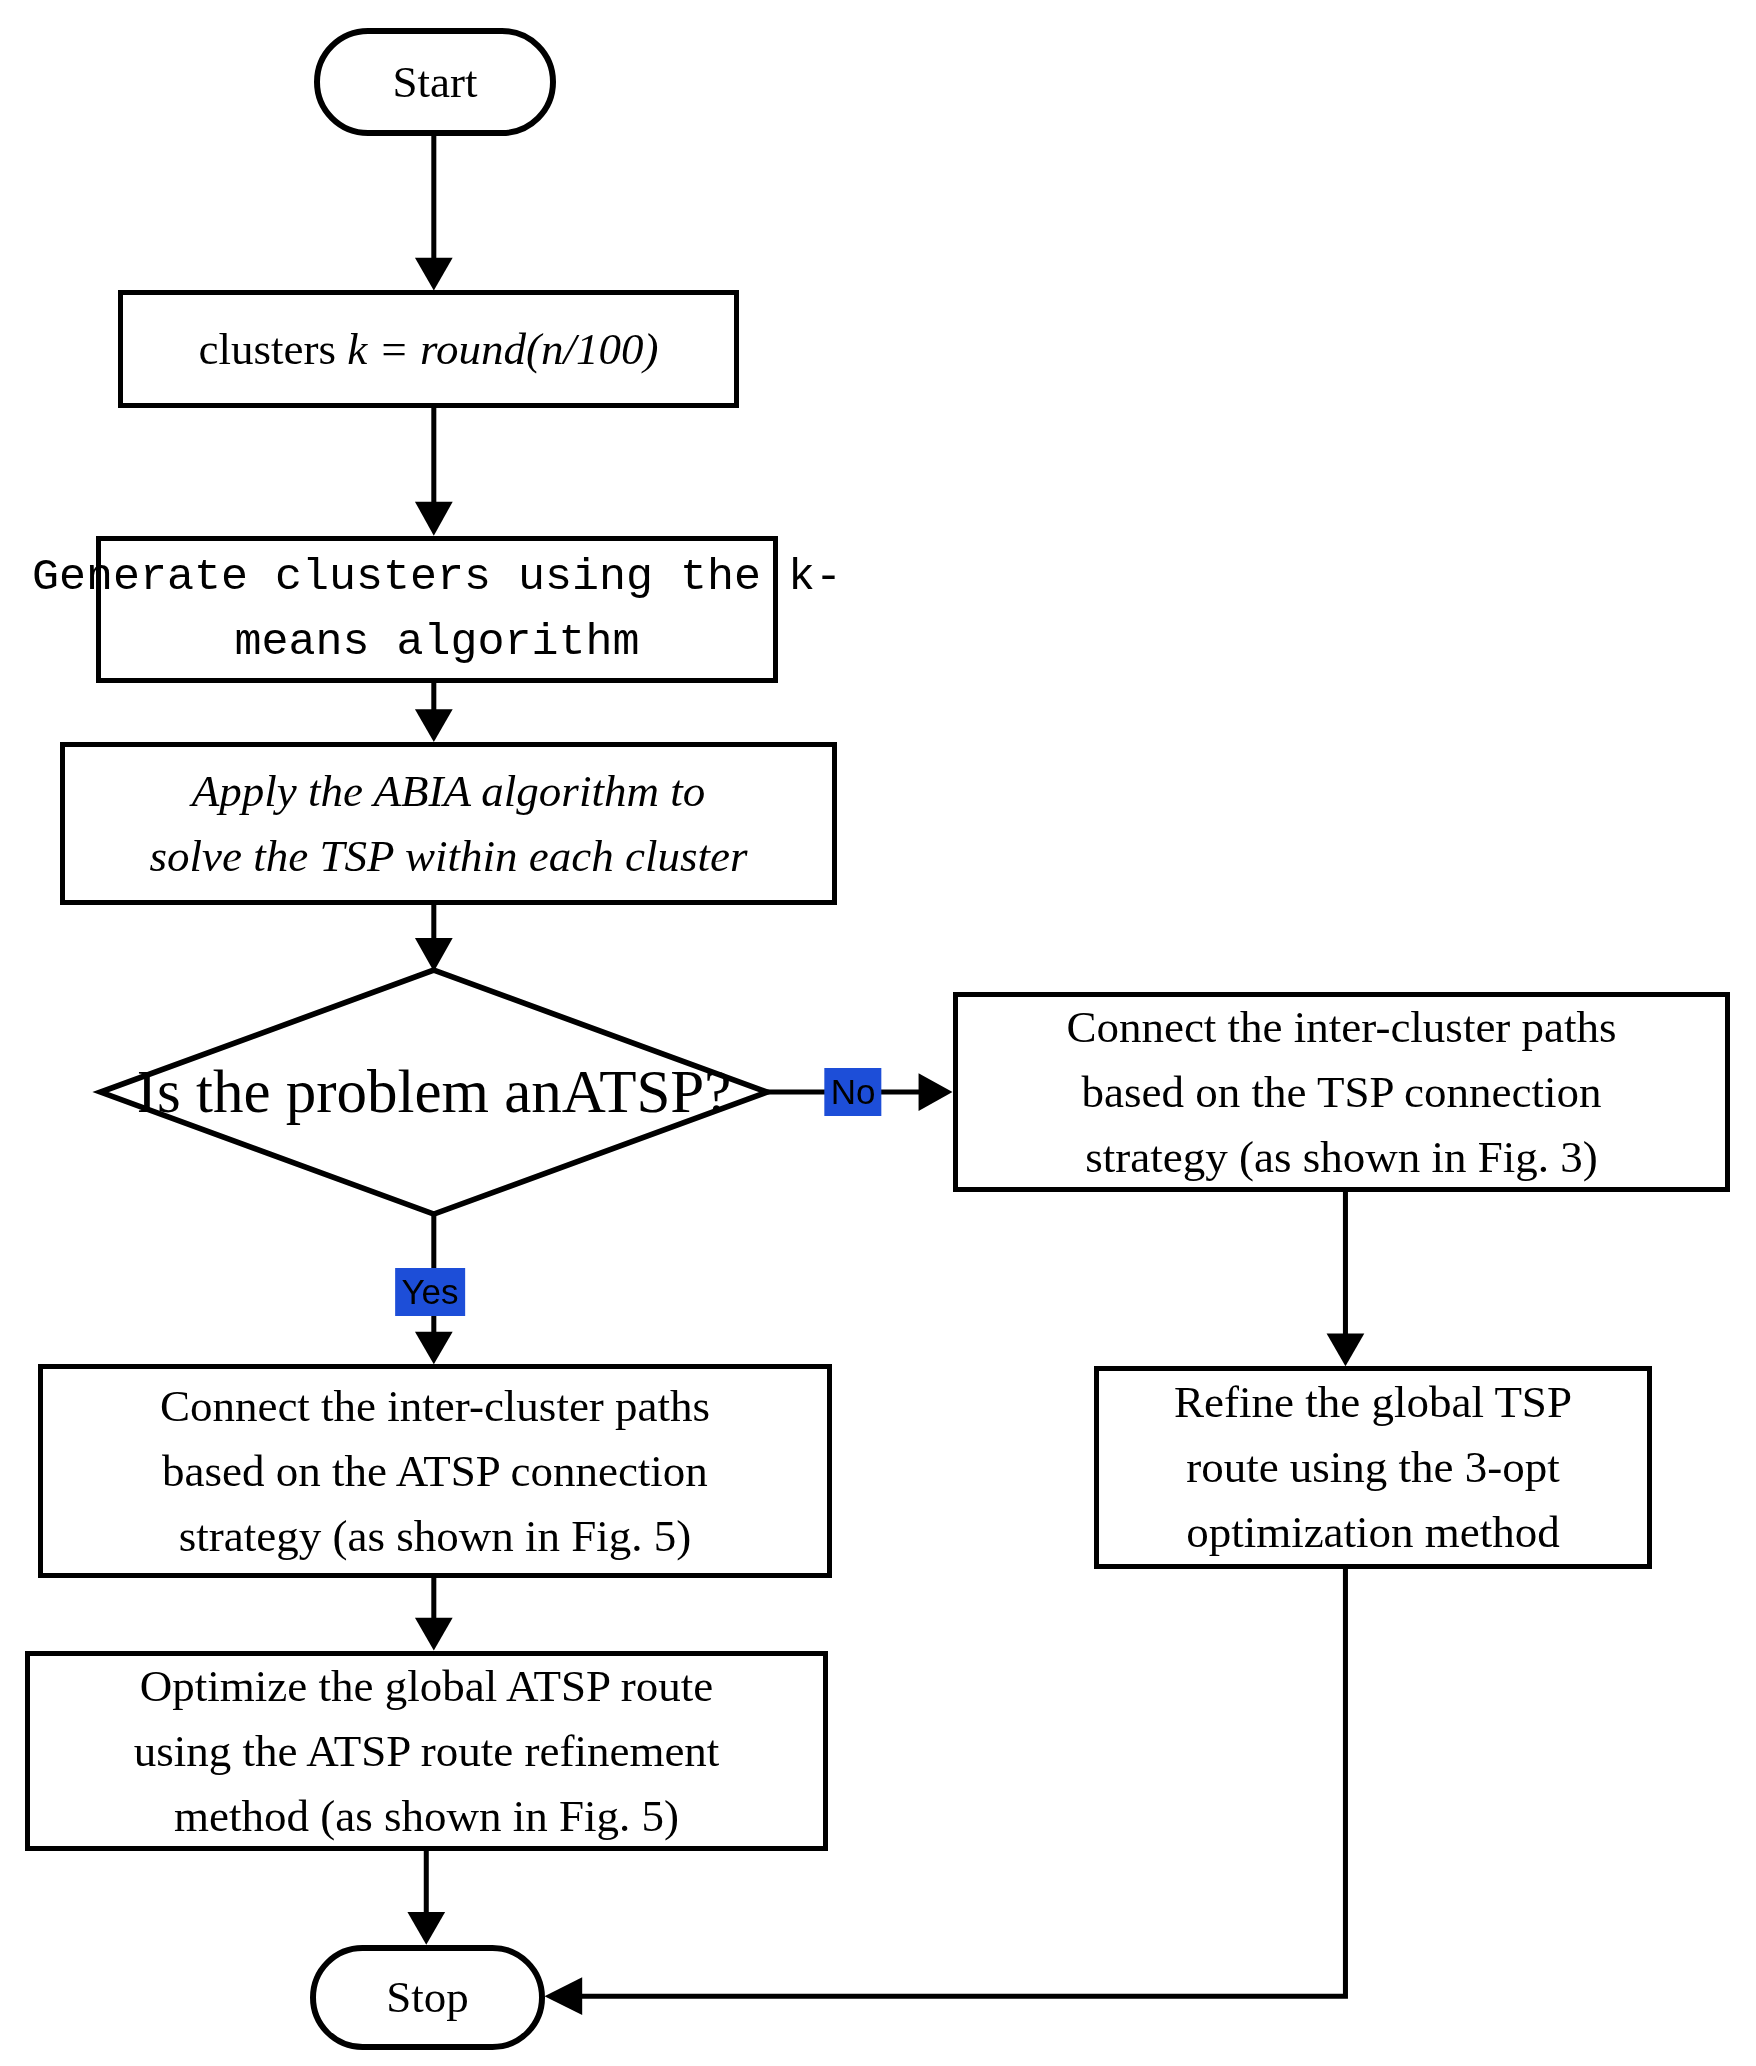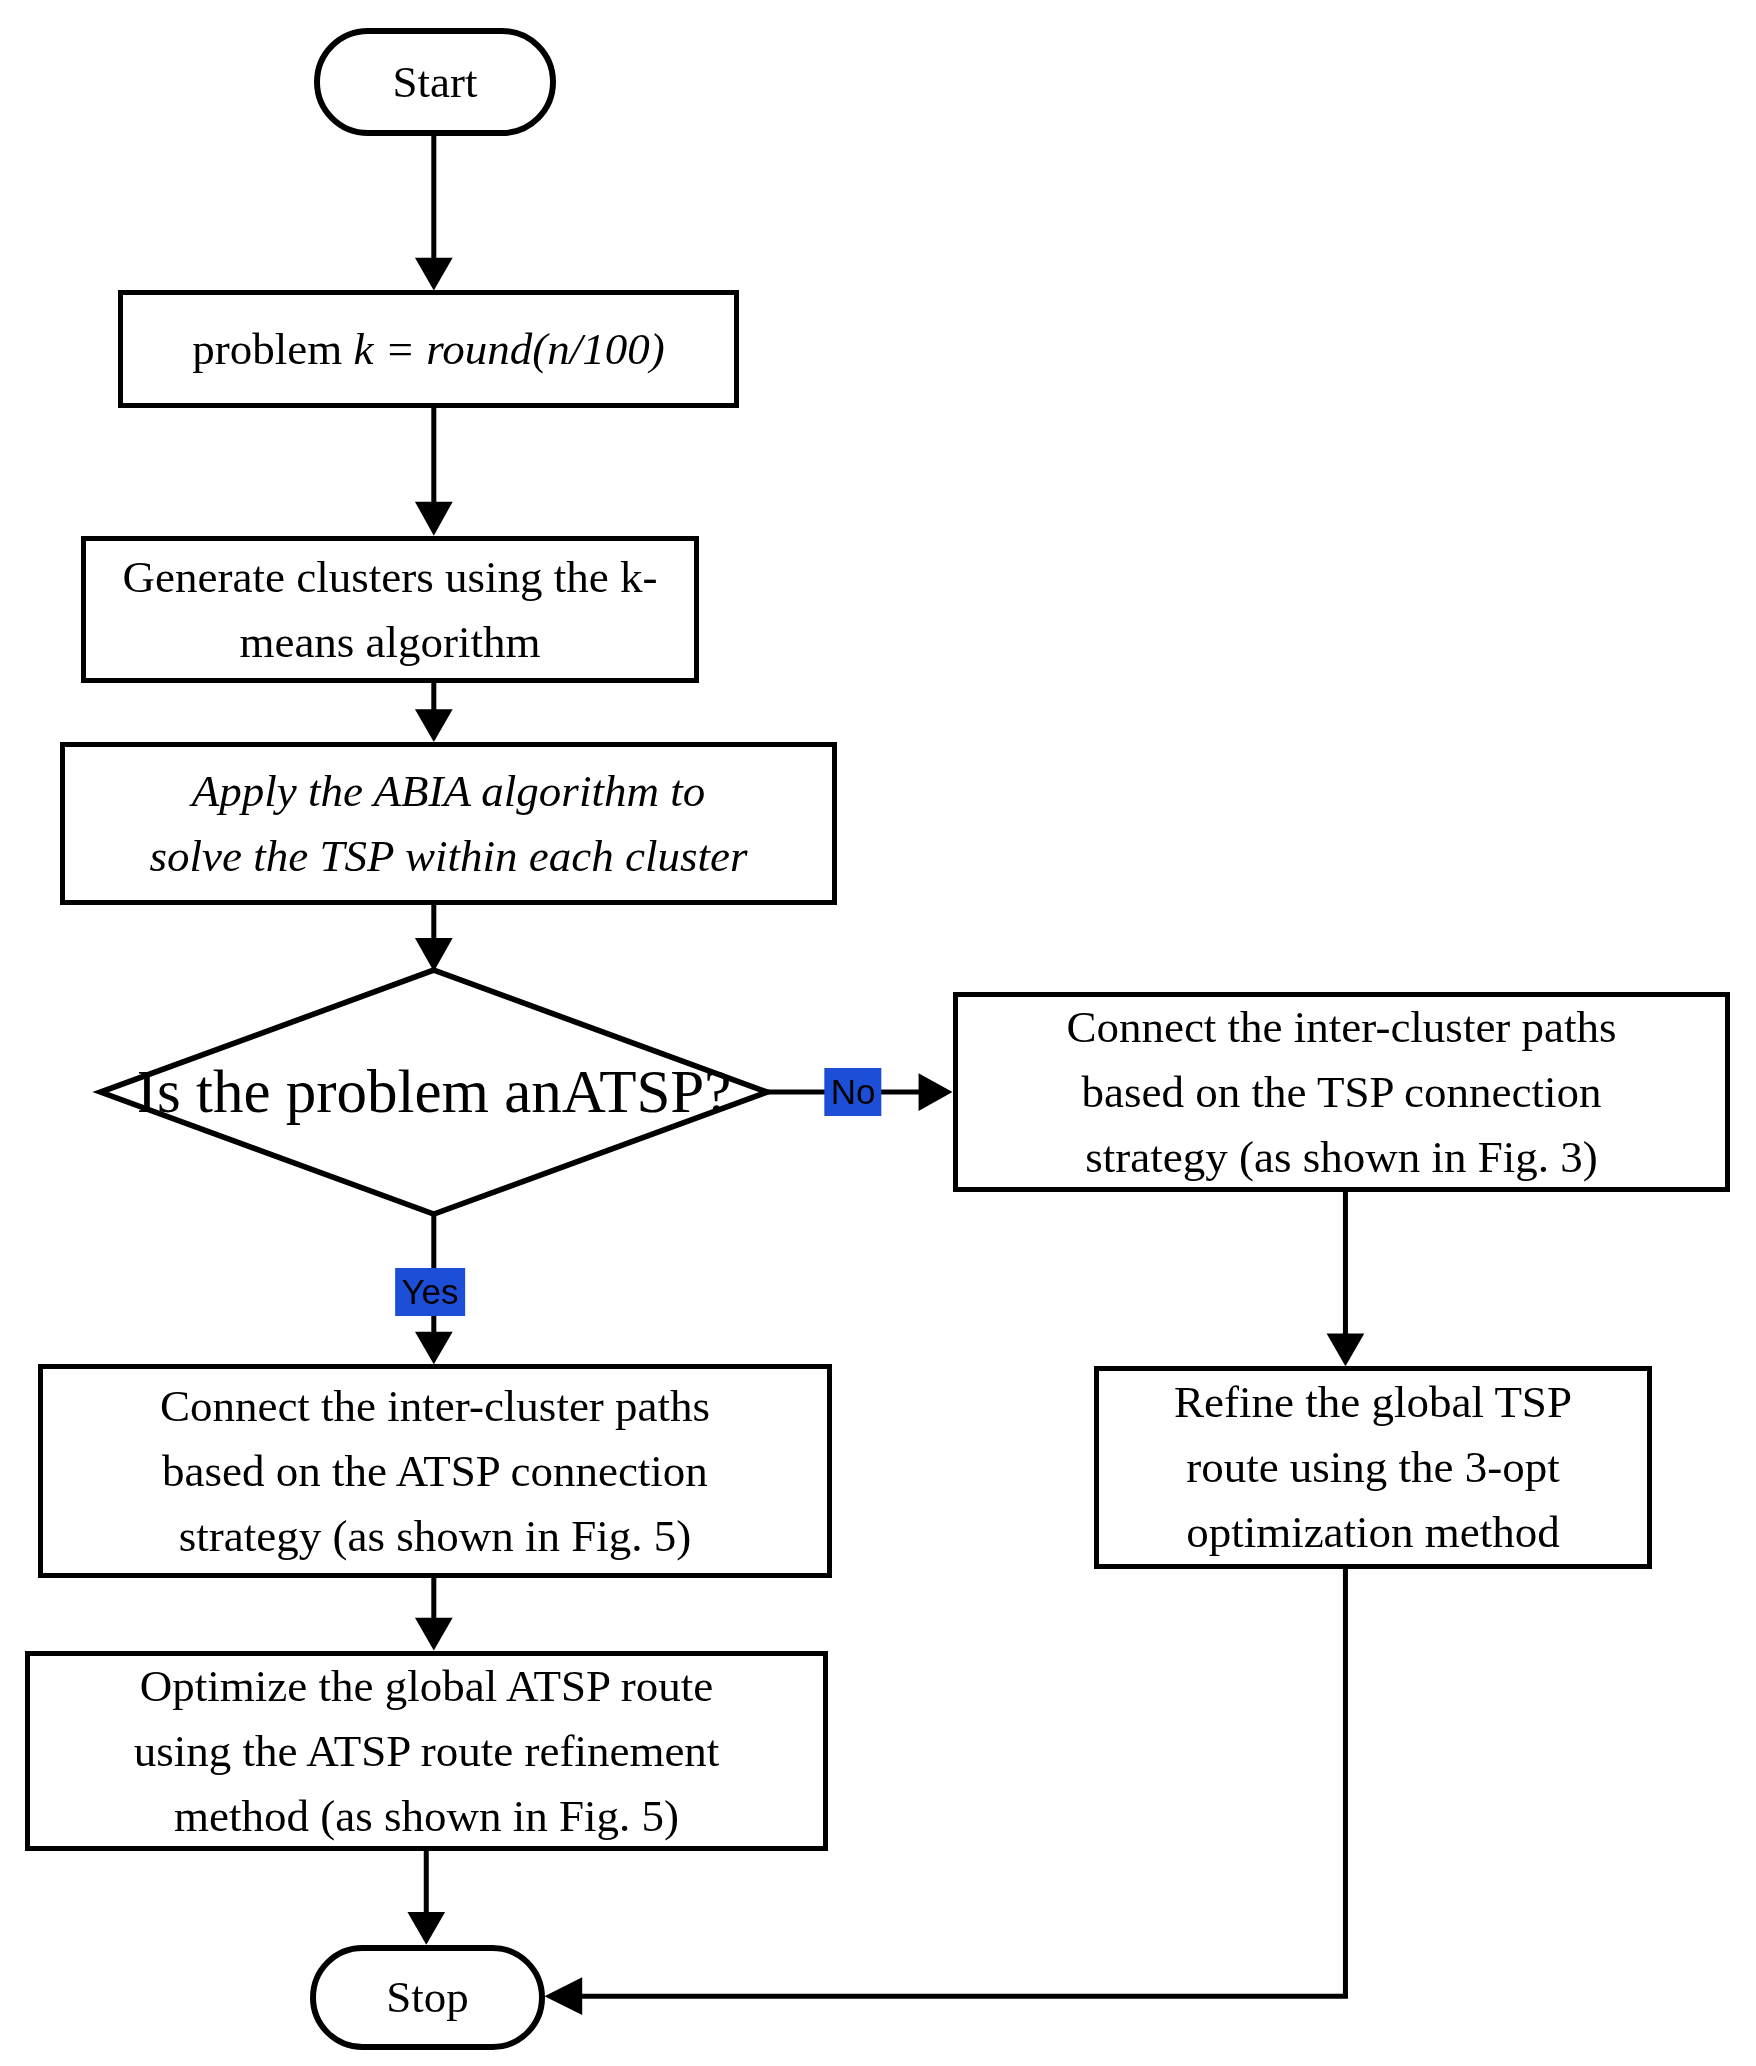--- a/index.html
+++ b/index.html
@@ -140,24 +140,24 @@
     </g>
 
     <polygon class="shape" points="690,1543 1220,1737 690,1931 160,1737"></polygon>
   </svg>
 
   <div class="node terminator" style="left:314px; top:28px; width:242px; height:108px;">
     <div class="tline">Start</div>
   </div>
 
   <div class="node" style="left:118px; top:290px; width:621px; height:118px;">
-    <div class="tline"><span>problem </span><span class="formula">k = round(n/100)</span></div>
-  </div>
-
-  <div class="node" style="left:81px; top:536px; width:618px; height:147px;">
+    <div class="tline"><span>clusters </span><span class="formula">k = round(n/100)</span></div>
+  </div>
+
+  <div class="node" style="left:96px; top:536px; width:682px; height:147px;font-family:Liberation Mono, monospace;">
     <div class="tline">Generate clusters using the k-</div>
     <div class="tline">means algorithm</div>
   </div>
 
   <div class="node" style="left:60px; top:742px; width:777px; height:163px;font-style:italic;">
     <div class="tline">Apply the ABIA algorithm to</div>
     <div class="tline">solve the TSP within each cluster</div>
   </div>
 
   <div class="decision-text" style="left:214px; top:988px; width:440px; height:207px;">

